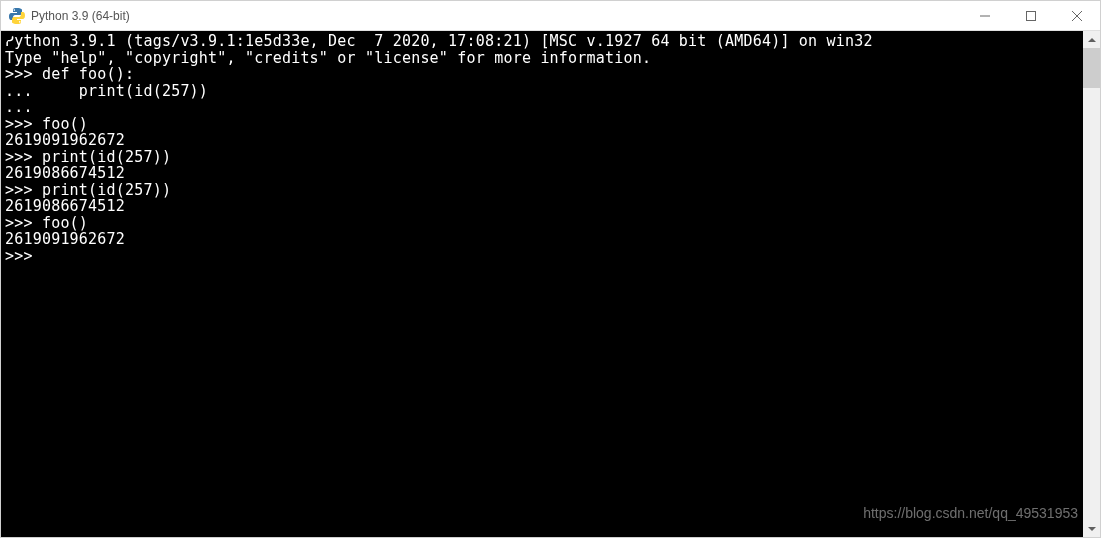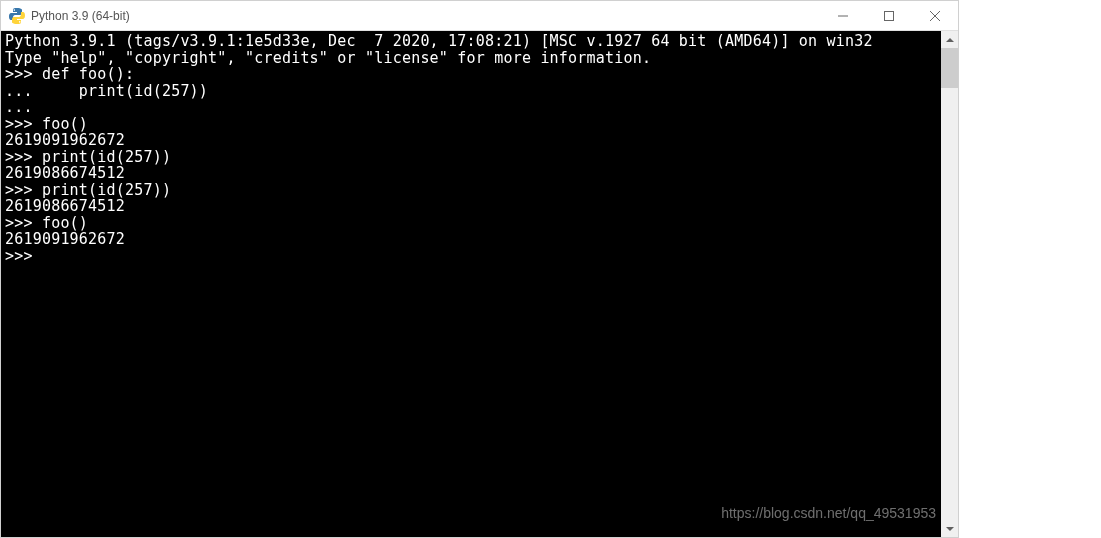--- a/index.html
+++ b/index.html
@@ -8,21 +8,21 @@
       box-sizing: border-box;
     }
     body {
       font-family: "Segoe UI", Tahoma, sans-serif;
       background: #fff;
       overflow: hidden;
       width: 1101px;
       height: 538px;
     }
     .window {
-      width: 959px;
+      width: 1101px;
       height: 538px;
       border: 1px solid #d0d0d0;
       display: flex;
       flex-direction: column;
       position: relative;
     }
     .titlebar {
       height: 30px;
       background: #ffffff;
       display: flex;
@@ -66,20 +66,21 @@
     .terminal-content {
       flex: 1;
       padding: 2px 4px;
       font-family: "NSimSun", "SimSun", "Consolas", monospace;
       font-size: 15px;
       line-height: 16.5px;
       color: #ffffff;
       white-space: pre;
       overflow: hidden;
       letter-spacing: 0.2px;
+      border-radius: 27px;
     }
     .terminal-line {
       display: block;
     }
     .scrollbar {
       width: 17px;
       background: #f0f0f0;
       display: flex;
       flex-direction: column;
     }

